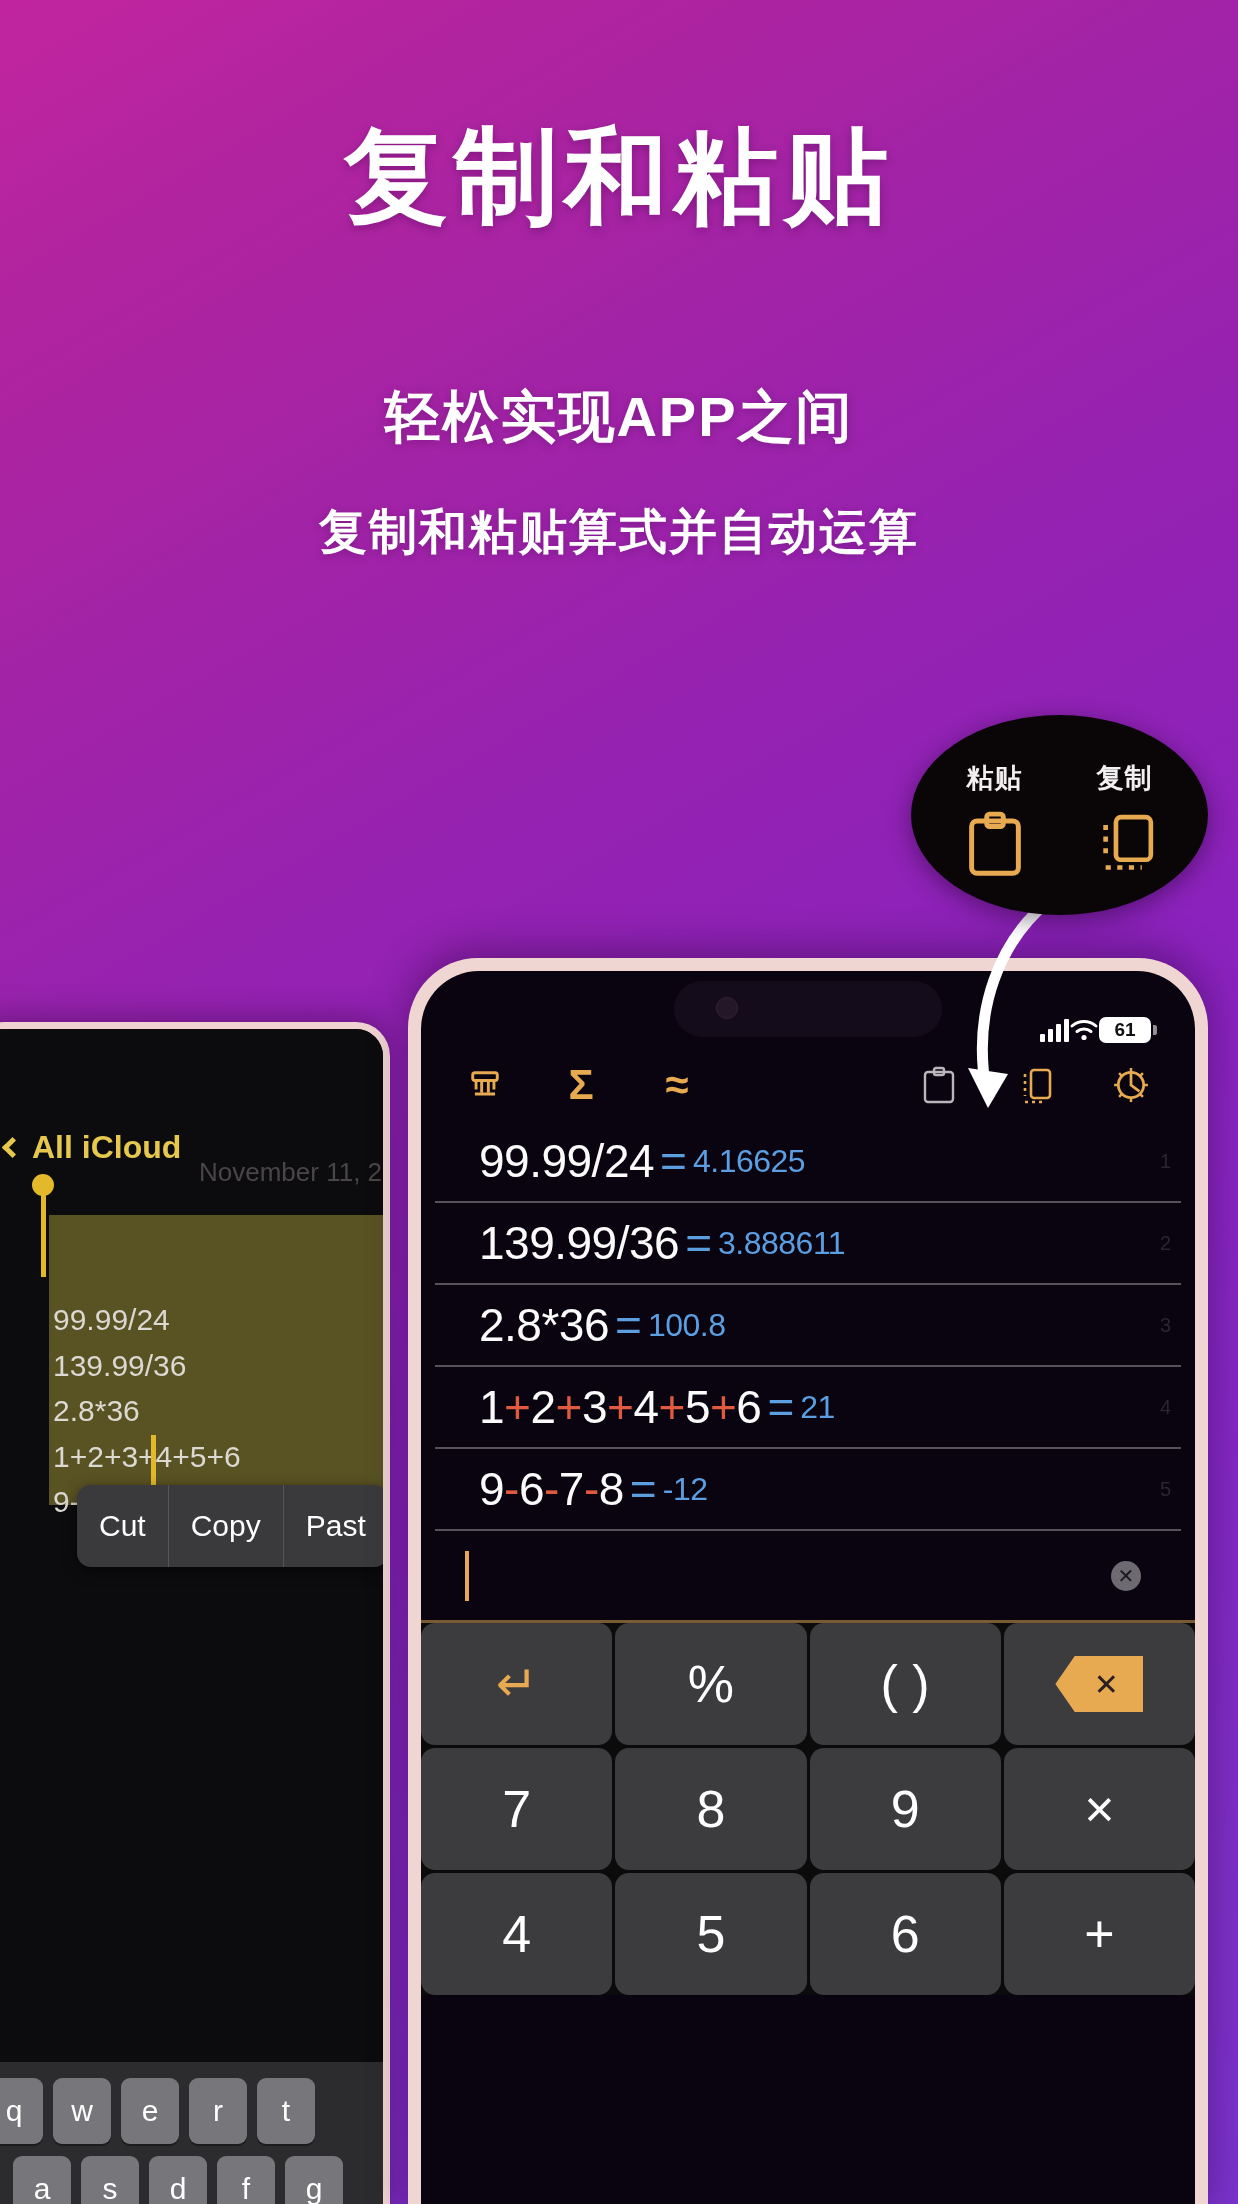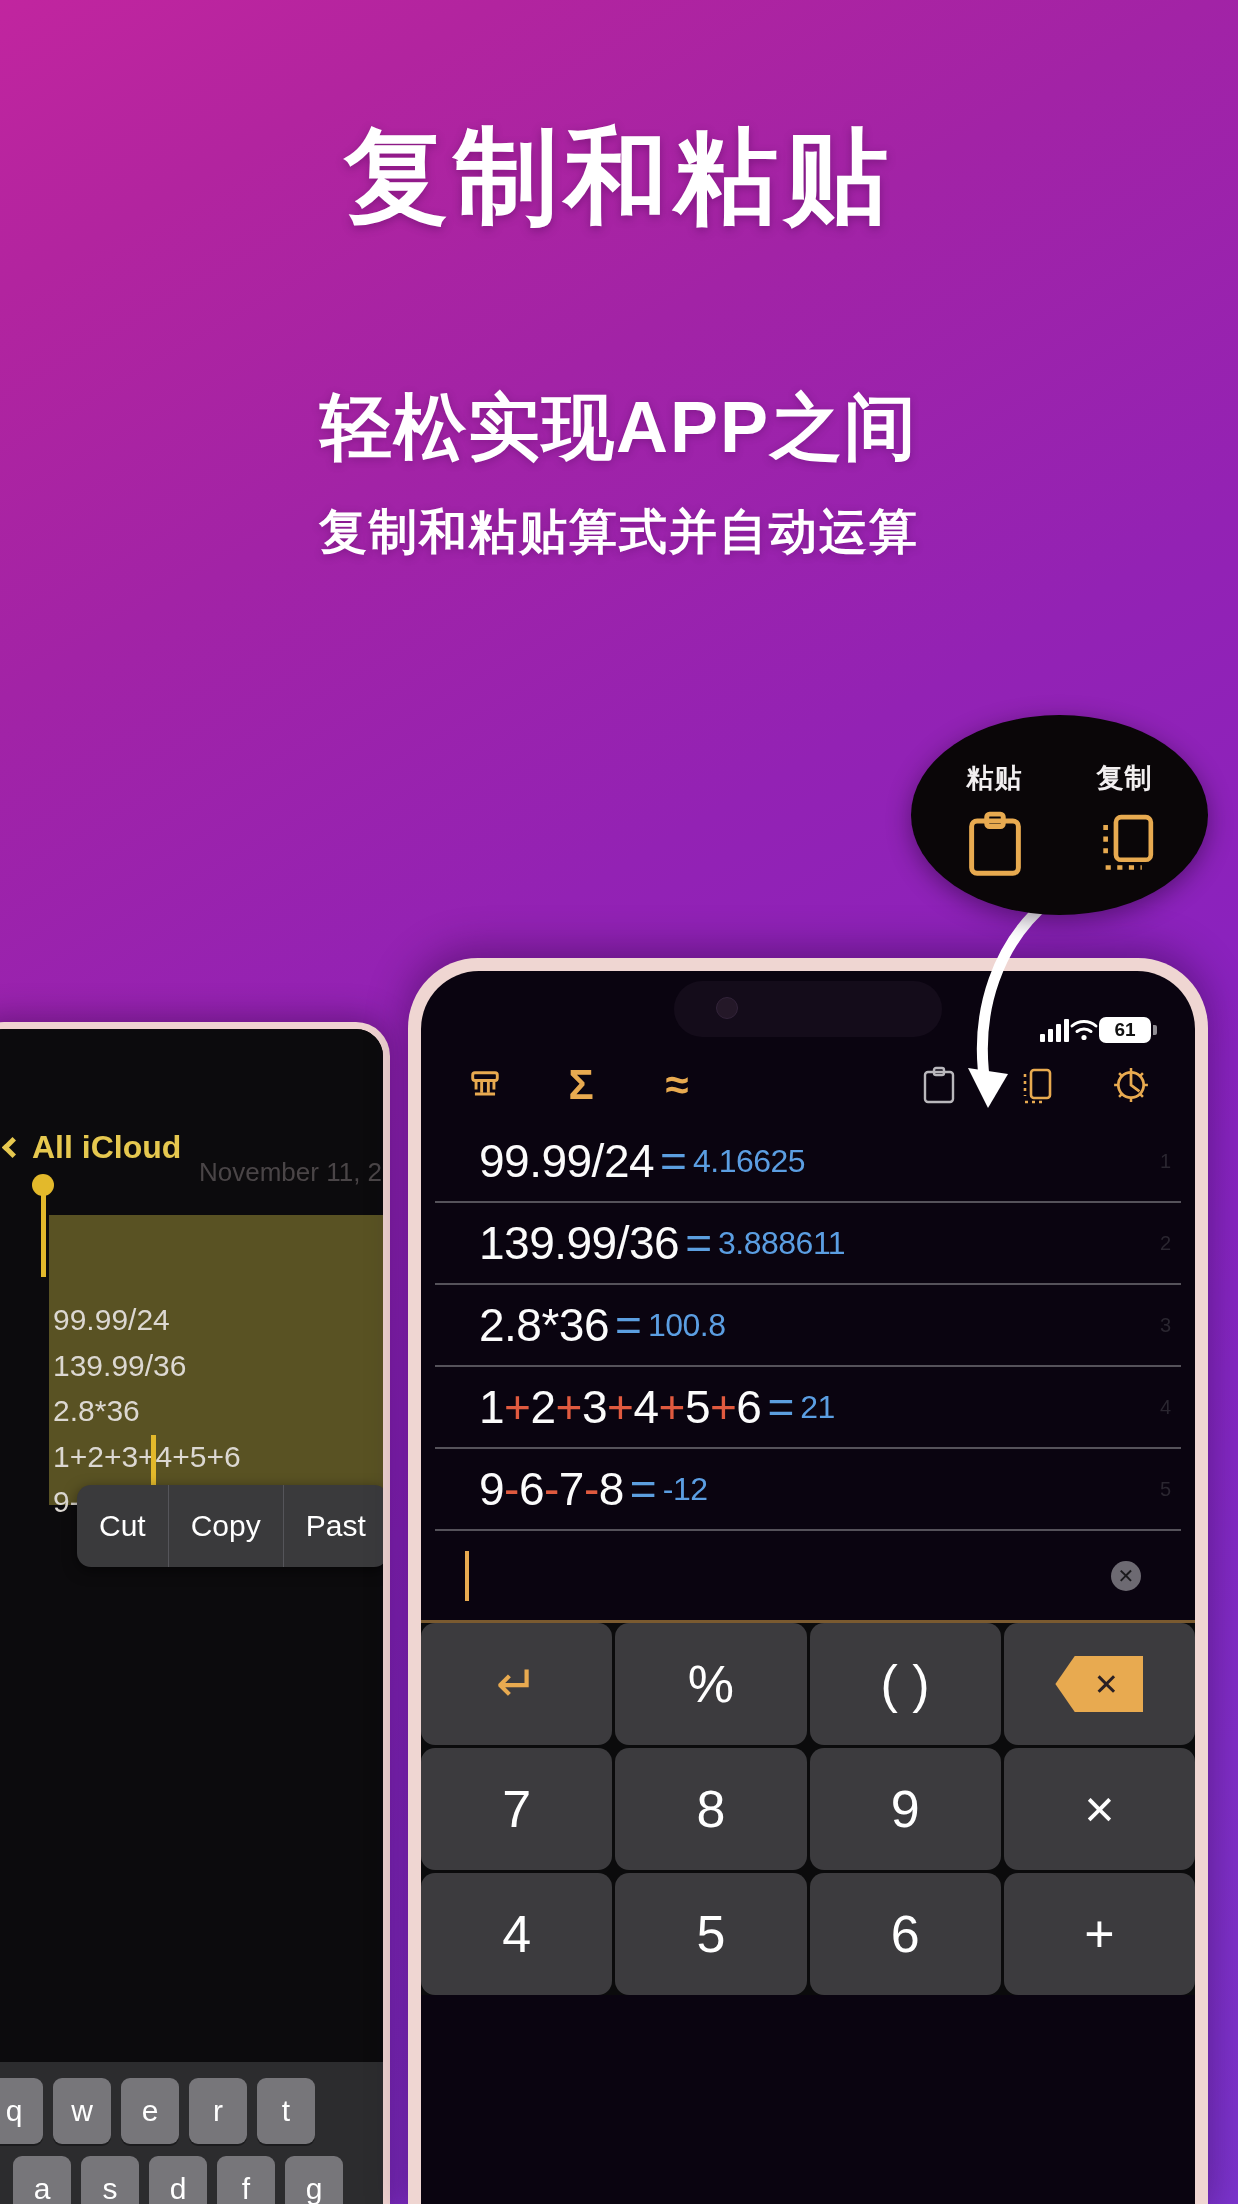--- a/index.html
+++ b/index.html
@@ -42,21 +42,21 @@
   }
   .sub1, .sub2 {
     position: absolute;
     left: 0; right: 0;
     text-align: center;
     color: #ffffff;
     font-weight: bold;
     letter-spacing: 2px;
     text-shadow: 0 2px 8px rgba(60,0,70,.3);
   }
-  .sub1 { top: 380px; font-size: 72px; }
+  .sub1 { top: 380px; font-size: 56px; }
   .sub2 { top: 500px; font-size: 48px; }
 
   
   .bubble {
     position: absolute;
     left: 911px;
     top: 715px;
     width: 297px;
     height: 200px;
     background: #0a0608;

